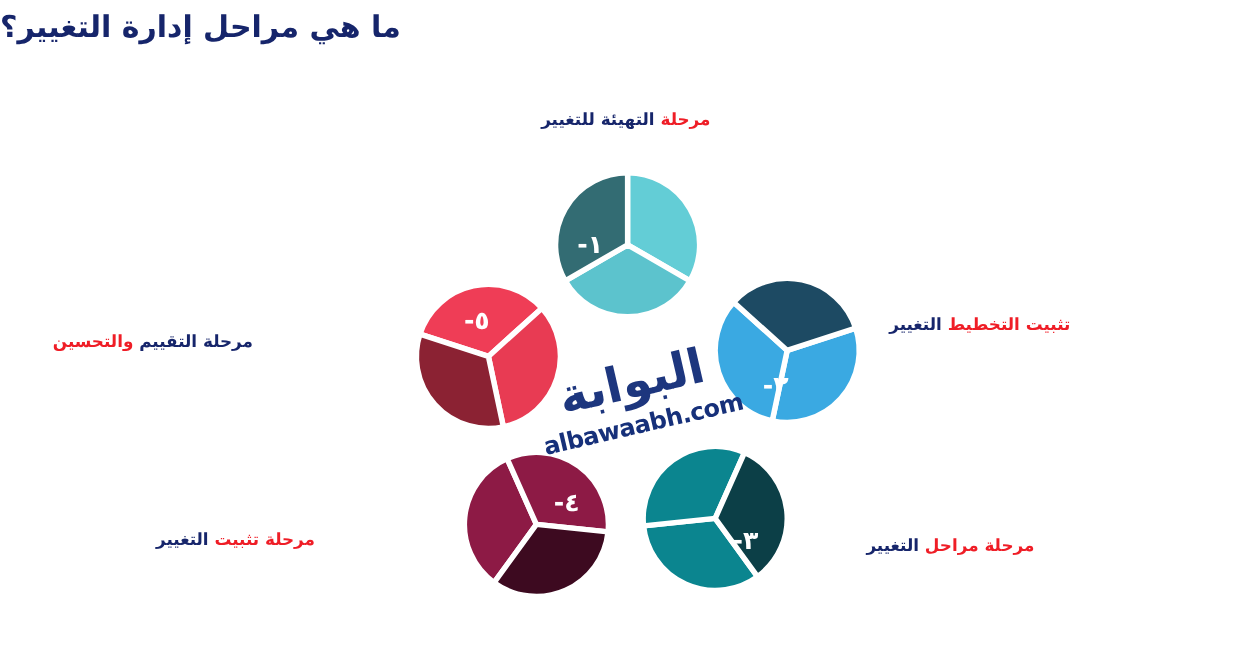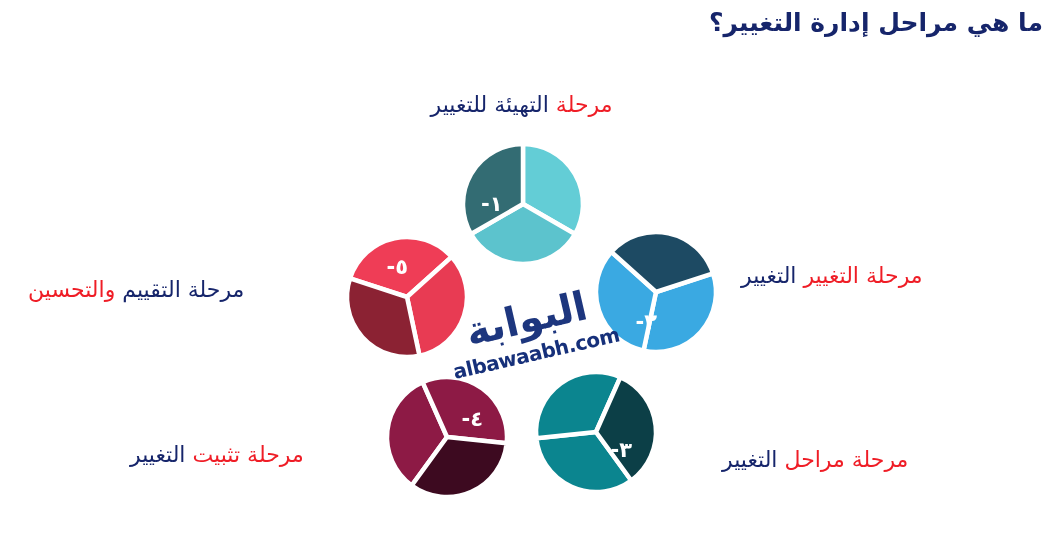--- a/index.html
+++ b/index.html
@@ -8,21 +8,21 @@
     background:#ffffff;
     font-family:"DejaVu Sans", sans-serif;
     overflow:hidden;
     position:relative;
   }
   #stage{position:absolute;inset:0;}
 
   .title{
     position:absolute;
     left:0;right:0;top:8px;
-    text-align:right;
+    text-align:left;
     color:#16256b;
     font-size:25px;
     font-weight:bold;
     letter-spacing:0px;
     direction:rtl;
   }
 
   
   .pie{
     position:absolute;
@@ -35,33 +35,33 @@
     font-family:"DejaVu Sans", sans-serif;
     font-size:21px;
     font-weight:bold;
     fill:#ffffff;
   }
 
   
   .lbl{
     position:absolute;
     direction:rtl;
-    font-size:22px;
-    font-weight:normal;
+    font-size:14px;
+    font-weight:bold;
     white-space:nowrap;
     line-height:1.2;
   }
   .red{color:#ef1d26;}
   .navy{color:#16256b;}
 
   .lbl-1{top:92px;left:0;right:0;text-align:center;}
   .lbl-2{top:263px;left:741px;text-align:right;}
   .lbl-3{top:447px;left:722px;text-align:right;}
   .lbl-4{top:442px;left:130px;text-align:left;}
-  .lbl-5{top:277px;left:28px;text-align:left;}
+  .lbl-5{top:277px;left:44px;text-align:left;}
 
   
   .watermark{
     position:absolute;
     left:448px;top:296px;
     width:166px;height:86px;
     transform:rotate(-13deg);
     transform-origin:center center;
     pointer-events:none;
     user-select:none;
@@ -138,21 +138,21 @@
           <text x="56.35866977550164" y="43.3270366915912" text-anchor="middle" class="seg-num">٥-</text>
         </svg>
       </div>
     </div>
 
   <div class="lbl lbl-1">
     <span class="red">مرحلة</span>
     <span class="navy">التهيئة للتغيير</span>
   </div>
   <div class="lbl lbl-2">
-    <span class="red">مرحلة التغيير</span>
+    <span class="red">تثبيت التخطيط</span>
     <span class="navy">التغيير</span>
   </div>
   <div class="lbl lbl-3">
     <span class="red">مرحلة مراحل</span>
     <span class="navy">التغيير</span>
   </div>
   <div class="lbl lbl-4">
     <span class="red">مرحلة تثبيت</span>
     <span class="navy">التغيير</span>
   </div>

